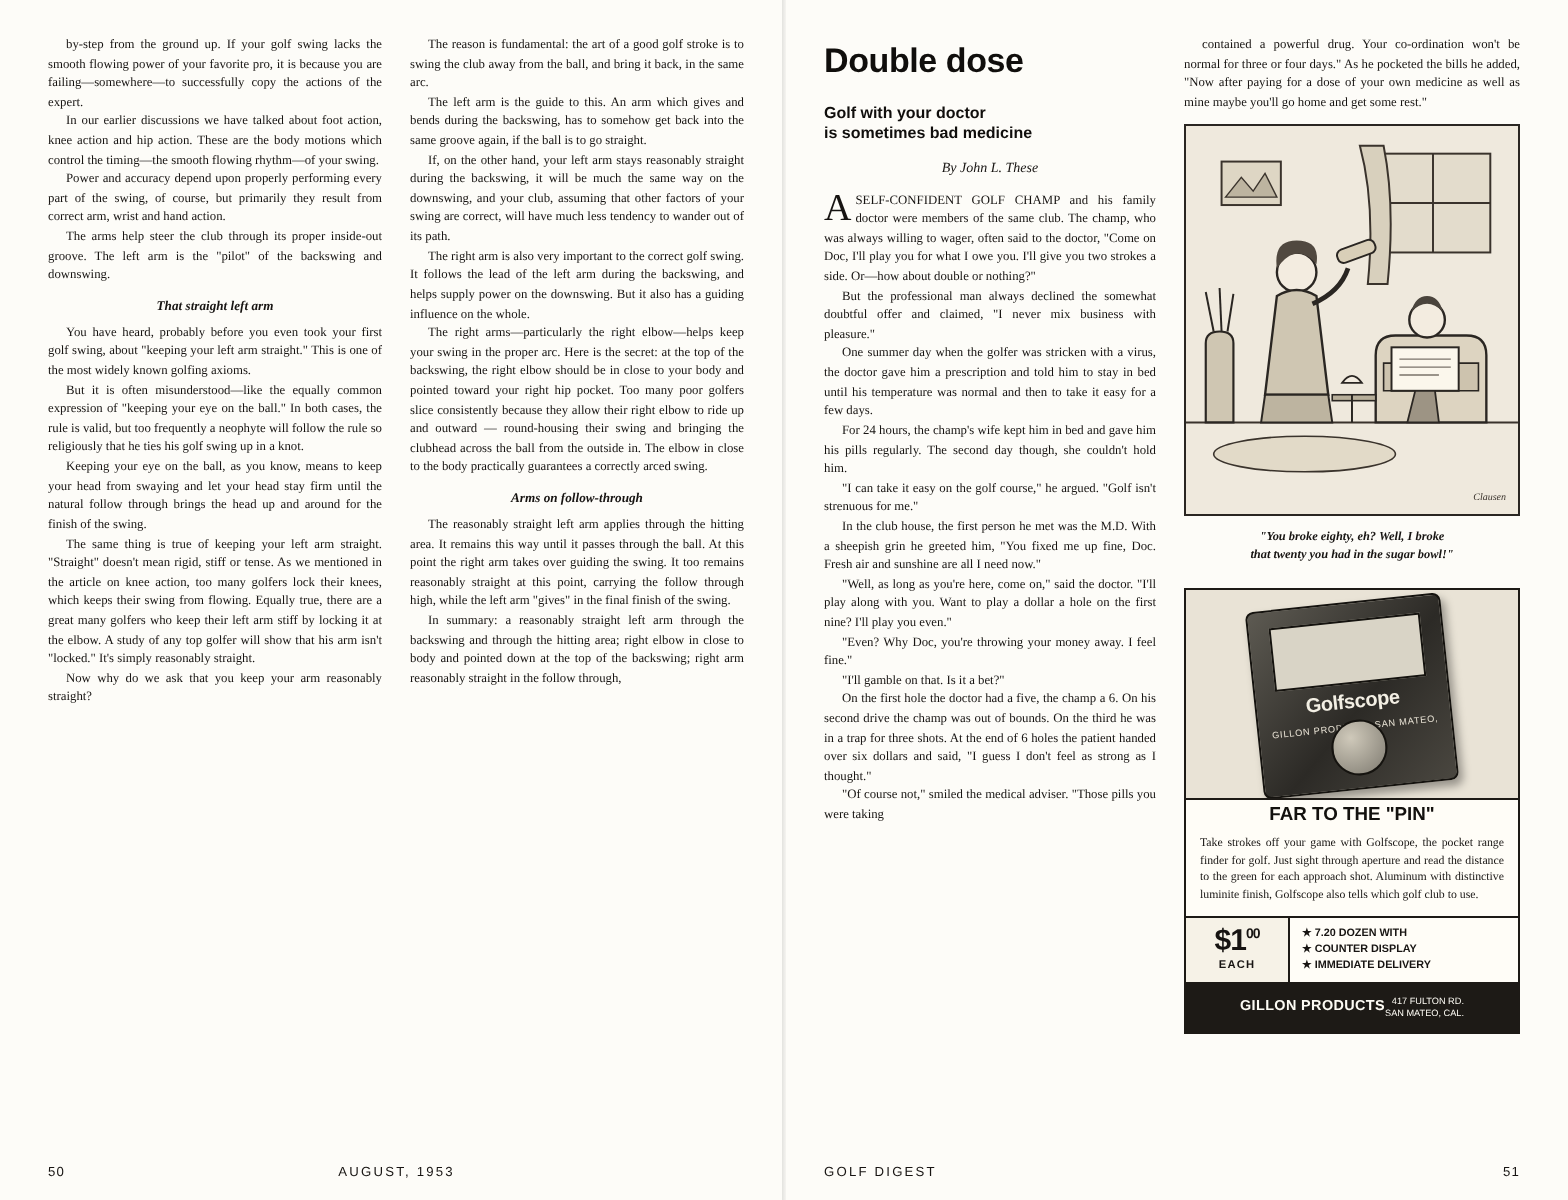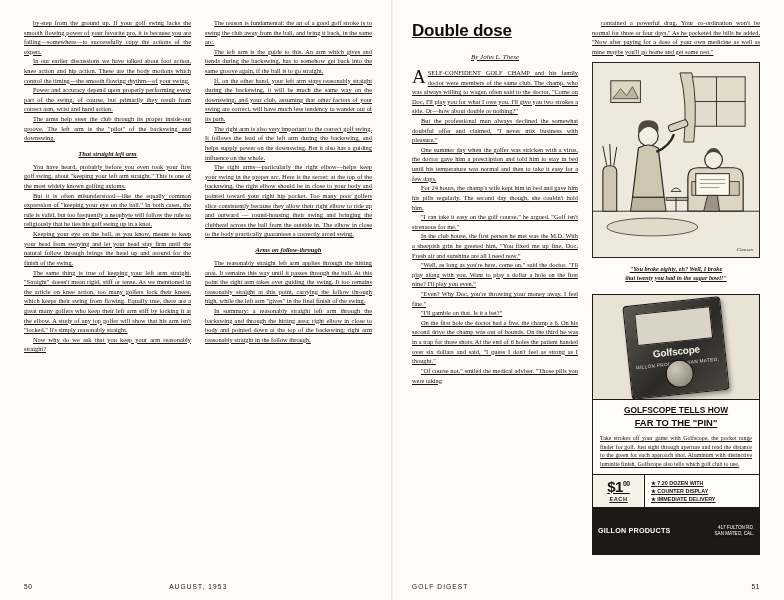--- a/index.html
+++ b/index.html
@@ -32,21 +32,20 @@
   .spread {
     position: absolute;
     left: 0; top: 0;
     width: 784px; height: 600px;
     display: flex;
   }
   .leaf {
     position: relative;
     box-sizing: border-box;
     height: 600px;
-    text-decoration: underline;
   }
   .leaf.left { width: 392px; padding: 18px 20px 0 24px; }
   .leaf.right { width: 392px; padding: 18px 24px 0 20px; }
 
   .cols {
     display: flex;
     gap: 14px;
     height: 540px;
   }
   .col {
@@ -269,26 +268,26 @@
     padding: 4px 4px 4px 6px;
     font-family: "Liberation Sans", sans-serif;
     font-size: 5.4px;
     font-weight: bold;
     line-height: 1.5;
   }
   .ad-bullets div { white-space: nowrap; }
   .bullet-star { font-size: 5.4px; }
   .ad-foot {
     display: flex;
-    justify-content: space-between;
+    justify-content: center;
     align-items: center;
     border-top: 1px solid #1d1a16;
     background: #1d1a16;
     color: #fdfbf4;
-    padding: 17px 5px;
+    padding: 6px 5px;
   }
   .ad-foot .co {
     font-family: "Liberation Sans", sans-serif;
     font-weight: bold;
     font-size: 7.2px;
     letter-spacing: 0.2px;
   }
   .ad-foot .addr {
     font-family: "Liberation Sans", sans-serif;
     font-size: 4.6px;
@@ -339,20 +338,24 @@
           <span style="width:8px"></span>
         </div>
       </div>
     </div>
 
     <div class="leaf right">
       <div class="cols">
 
         <div class="col">
           <div class="masthead">Double dose</div>
+          <div class="deck">
+            <div>Golf with your doctor</div>
+            <div>is sometimes bad medicine</div>
+          </div>
           <div class="byline">By John L. These</div>
 
           <p class="dropcap-para">
             <span class="dropcap">A</span><span> SELF-CONFIDENT GOLF CHAMP and his family doctor were members of the same club. The champ, who was always willing to wager, often said to the doctor, "Come on Doc, I'll play you for what I owe you. I'll give you two strokes a side. Or—how about double or nothing?"</span>
           </p>
           <p>But the professional man always declined the somewhat doubtful offer and claimed, "I never mix business with pleasure."</p>
           <p>One summer day when the golfer was stricken with a virus, the doctor gave him a prescription and told him to stay in bed until his temperature was normal and then to take it easy for a few days.</p>
           <p>For 24 hours, the champ's wife kept him in bed and gave him his pills regularly. The second day though, she couldn't hold him.</p>
           <p>"I can take it easy on the golf course," he argued. "Golf isn't strenuous for me."</p>
           <p>In the club house, the first person he met was the M.D. With a sheepish grin he greeted him, "You fixed me up fine, Doc. Fresh air and sunshine are all I need now."</p>
@@ -423,21 +426,20 @@
 
           <div class="ad">
             <div class="ad-top">
               <div class="ad-device">
                 <div class="ad-screen"></div>
                 <div class="ad-brand-top">Golfscope</div>
                 <div class="ad-sub-top">GILLON PRODUCTS  SAN MATEO, CALIF.</div>
                 <div class="ad-dial"></div>
               </div>
             </div>
-            <div class="ad-head">GOLFSCOPE TELLS HOW</div>
             <div class="ad-head2">FAR TO THE "PIN"</div>
             <div class="ad-body">Take strokes off your game with Golfscope, the pocket range finder for golf. Just sight through aperture and read the distance to the green for each approach shot. Aluminum with distinctive luminite finish, Golfscope also tells which golf club to use.</div>
             <div class="ad-price-row">
               <div class="ad-price">
                 <div class="dollars"><span>$1</span><sup style="font-size:7px">00</sup></div>
                 <div class="each">EACH</div>
               </div>
               <div class="ad-bullets">
                 <div><span class="bullet-star">★</span> <span>7.20</span> <span>DOZEN WITH</span></div>
                 <div><span class="bullet-star">★</span> <span>COUNTER DISPLAY</span></div>

